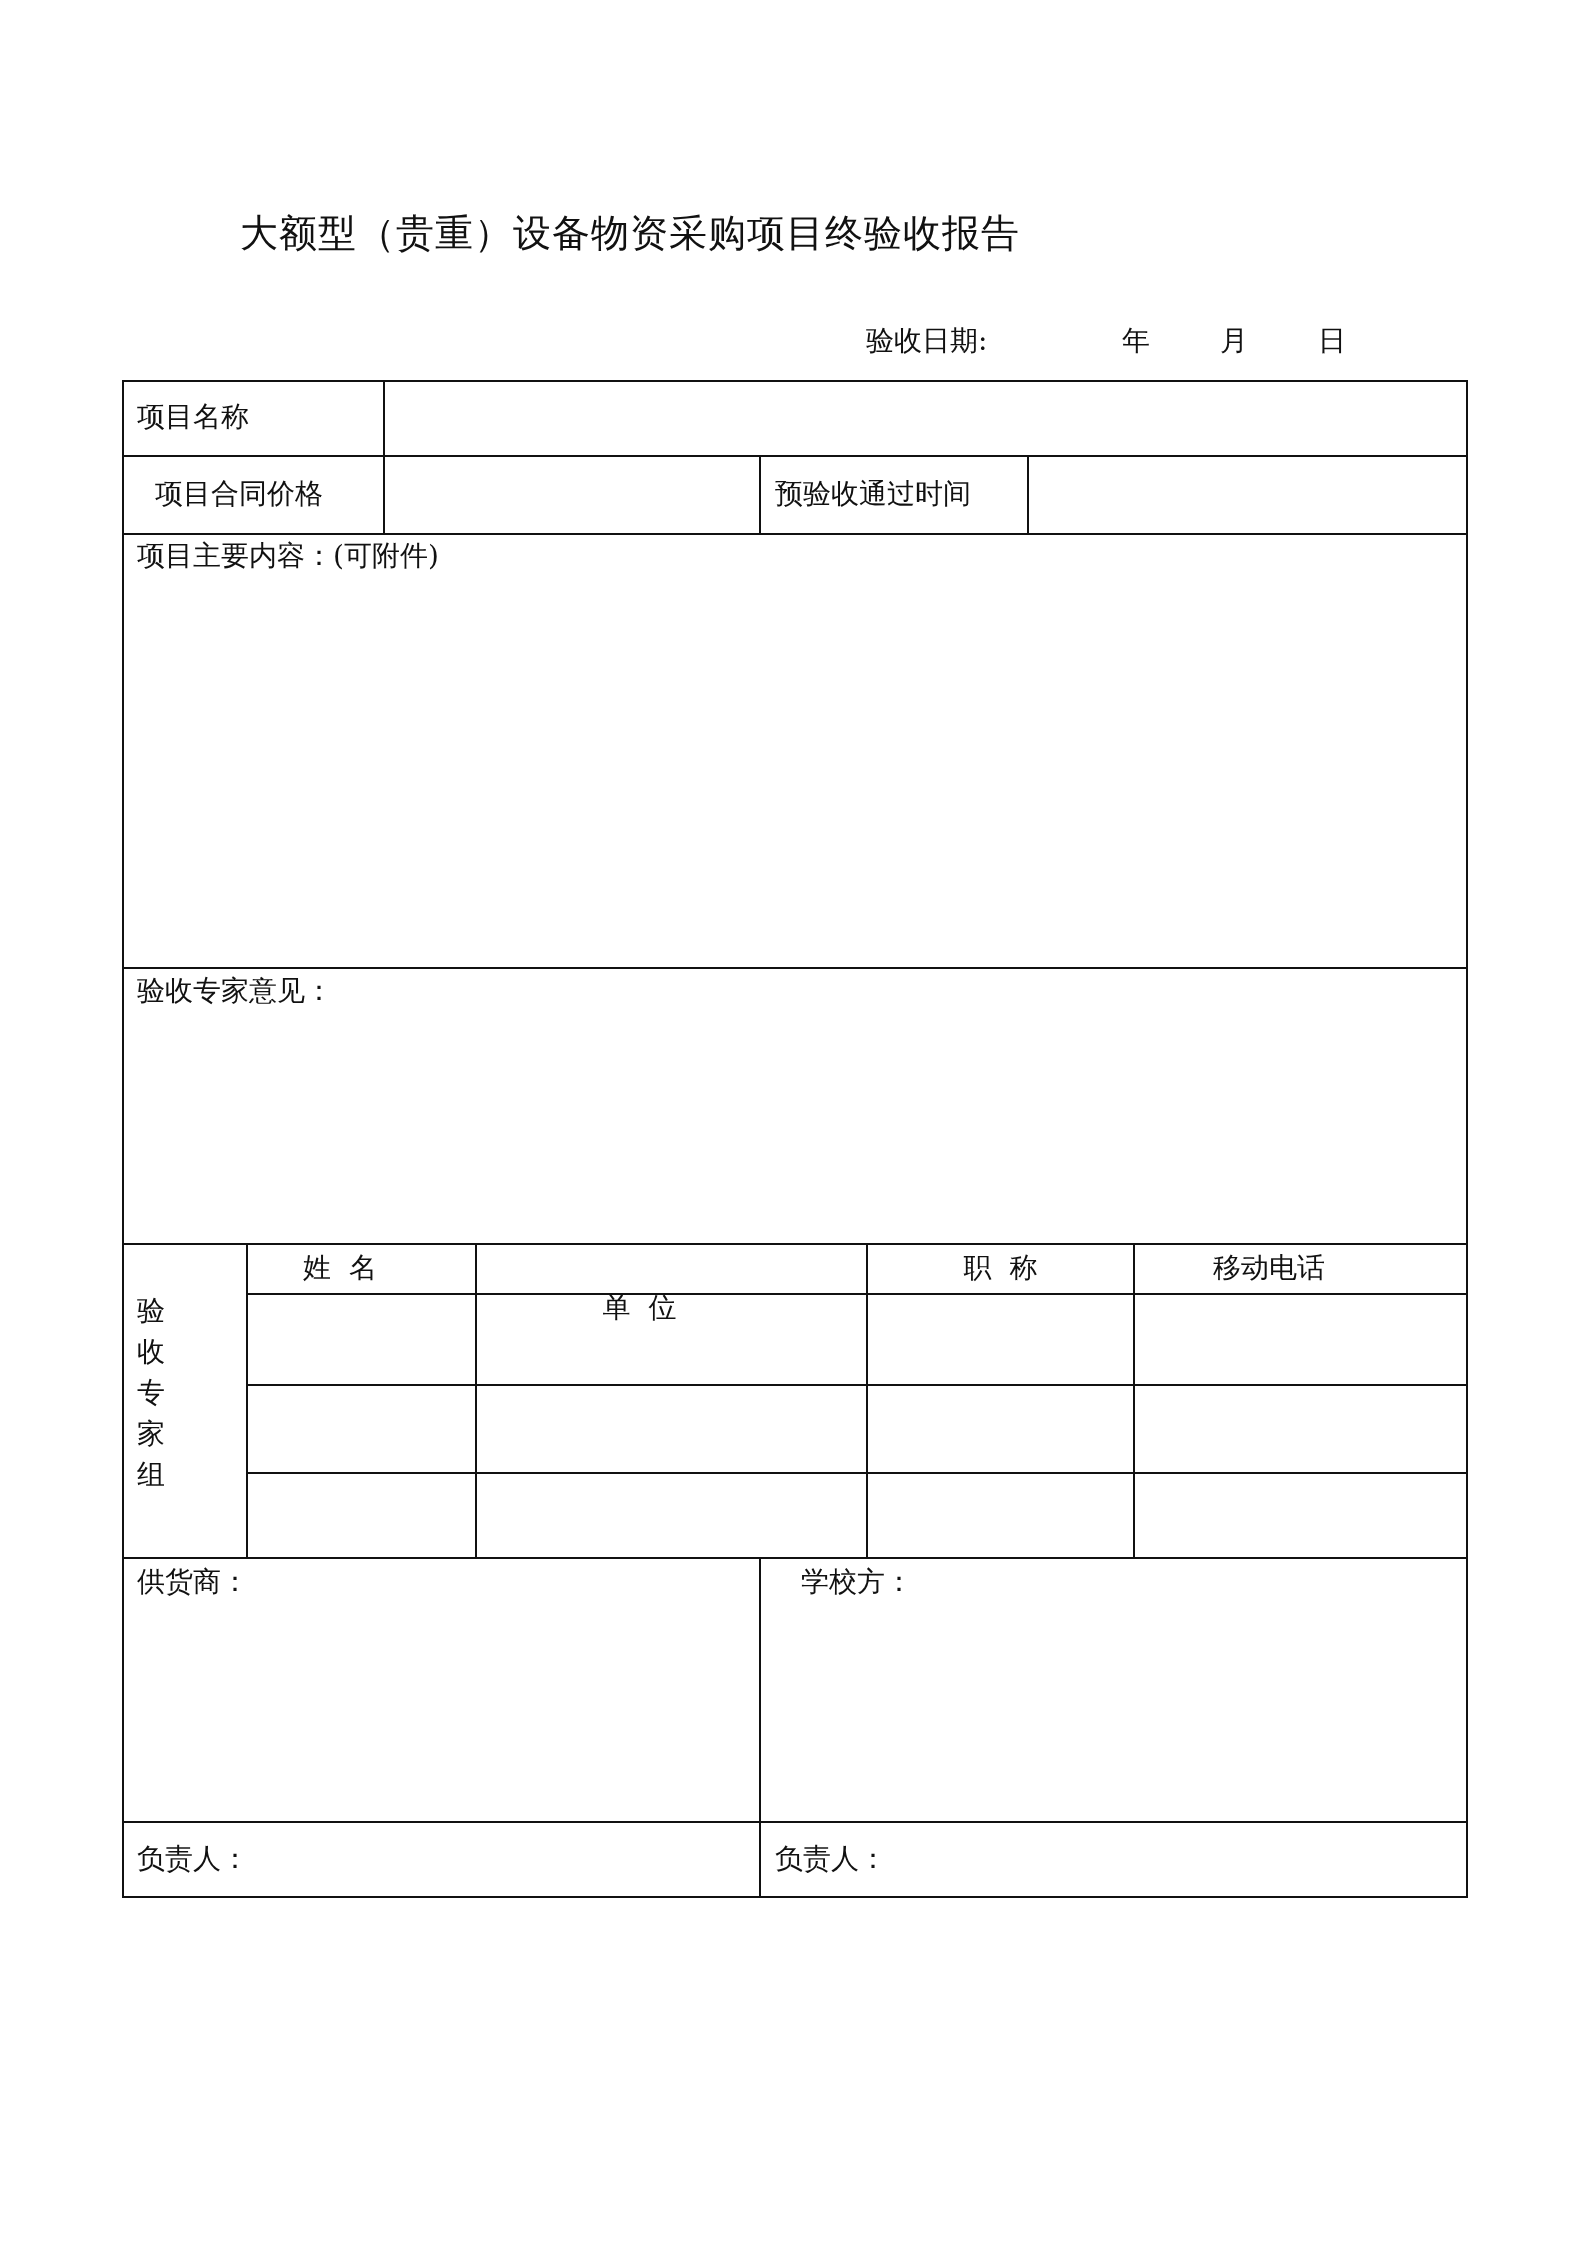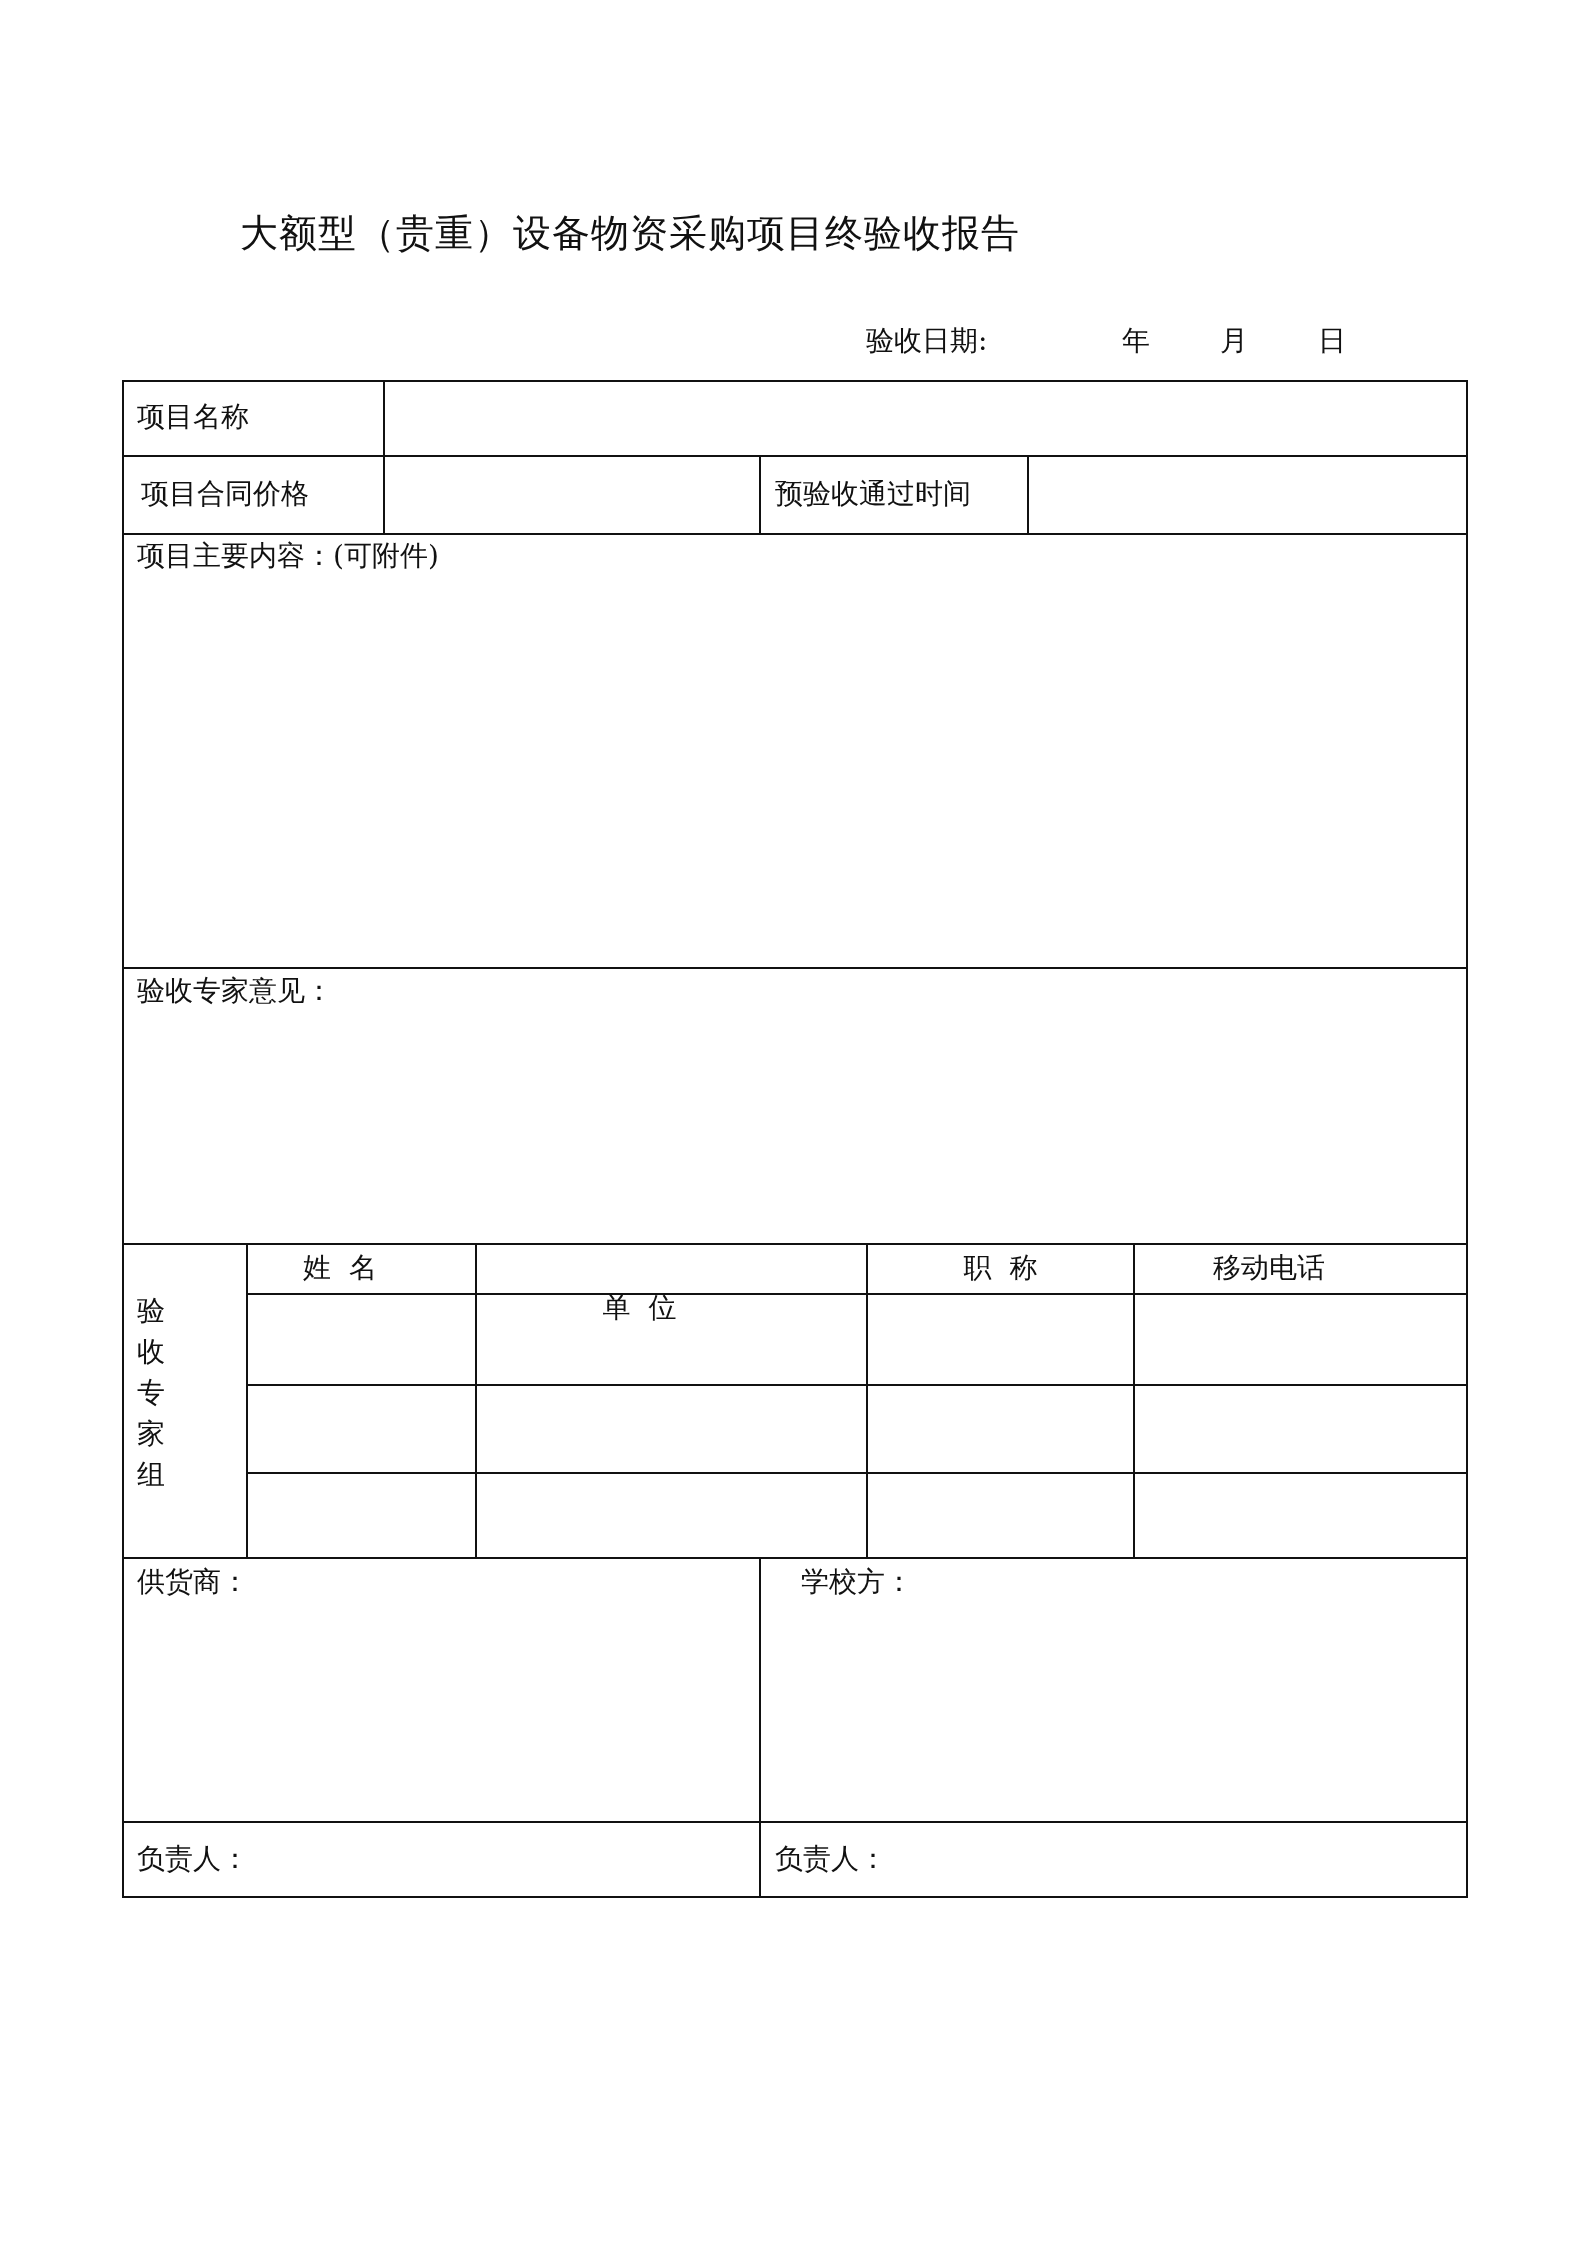--- a/index.html
+++ b/index.html
@@ -51,21 +51,21 @@
   <div class="vl" style="left:246px; top:1243px; height:315px;"></div>
   <div class="vl" style="left:475px; top:1243px; height:315px;"></div>
   <div class="vl" style="left:866px; top:1243px; height:315px;"></div>
   <div class="vl" style="left:1133px; top:1243px; height:315px;"></div>
   <div class="vl" style="left:759px; top:1557px; height:340px;"></div>
 </div>
 
 <div class="cell-text" style="left:137px; top:401px;">项目名称</div>
 <div class="field" style="left:386px; top:383px; width:1079px; height:71px;"></div>
 
-<div class="cell-text" style="left:141px; top:478px;">项目合同价格</div>
+<div class="cell-text" style="left:155px; top:478px;">项目合同价格</div>
 <div class="field" style="left:386px; top:458px; width:372px; height:74px;"></div>
 <div class="cell-text" style="left:775px; top:478px;">预验收通过时间</div>
 <div class="field" style="left:1030px; top:458px; width:435px; height:74px;"></div>
 
 <div class="cell-text" style="left:137px; top:540px;">项目主要内容：(可附件)</div>
 <div class="field" style="left:125px; top:580px; width:1340px; height:385px;"></div>
 
 <div class="cell-text" style="left:137px; top:975px;text-align:center;">验收专家意见：</div>
 <div class="field" style="left:125px; top:1015px; width:1340px; height:226px;"></div>
 

